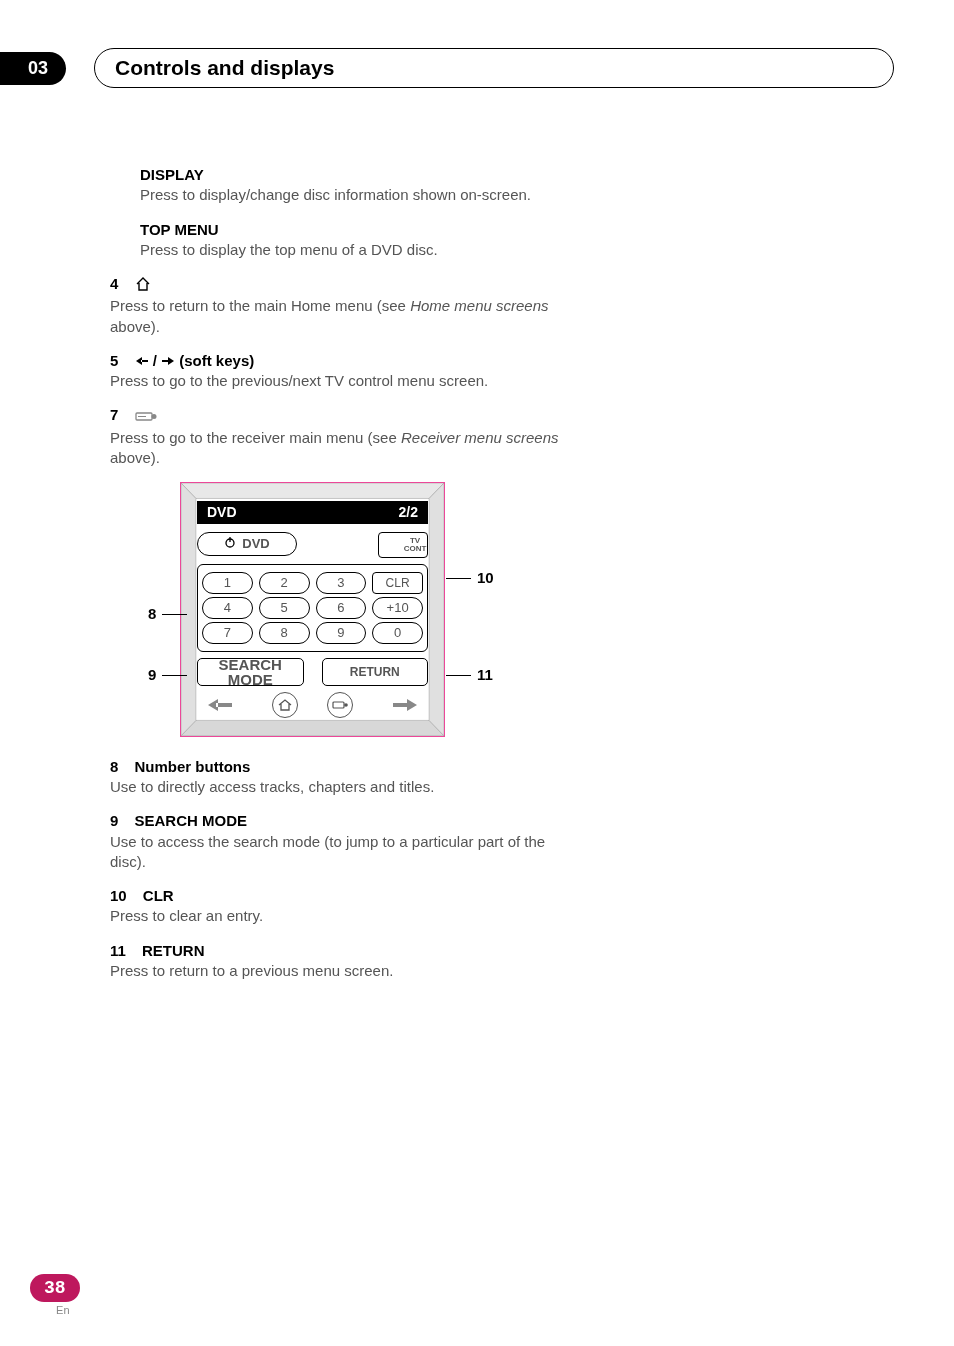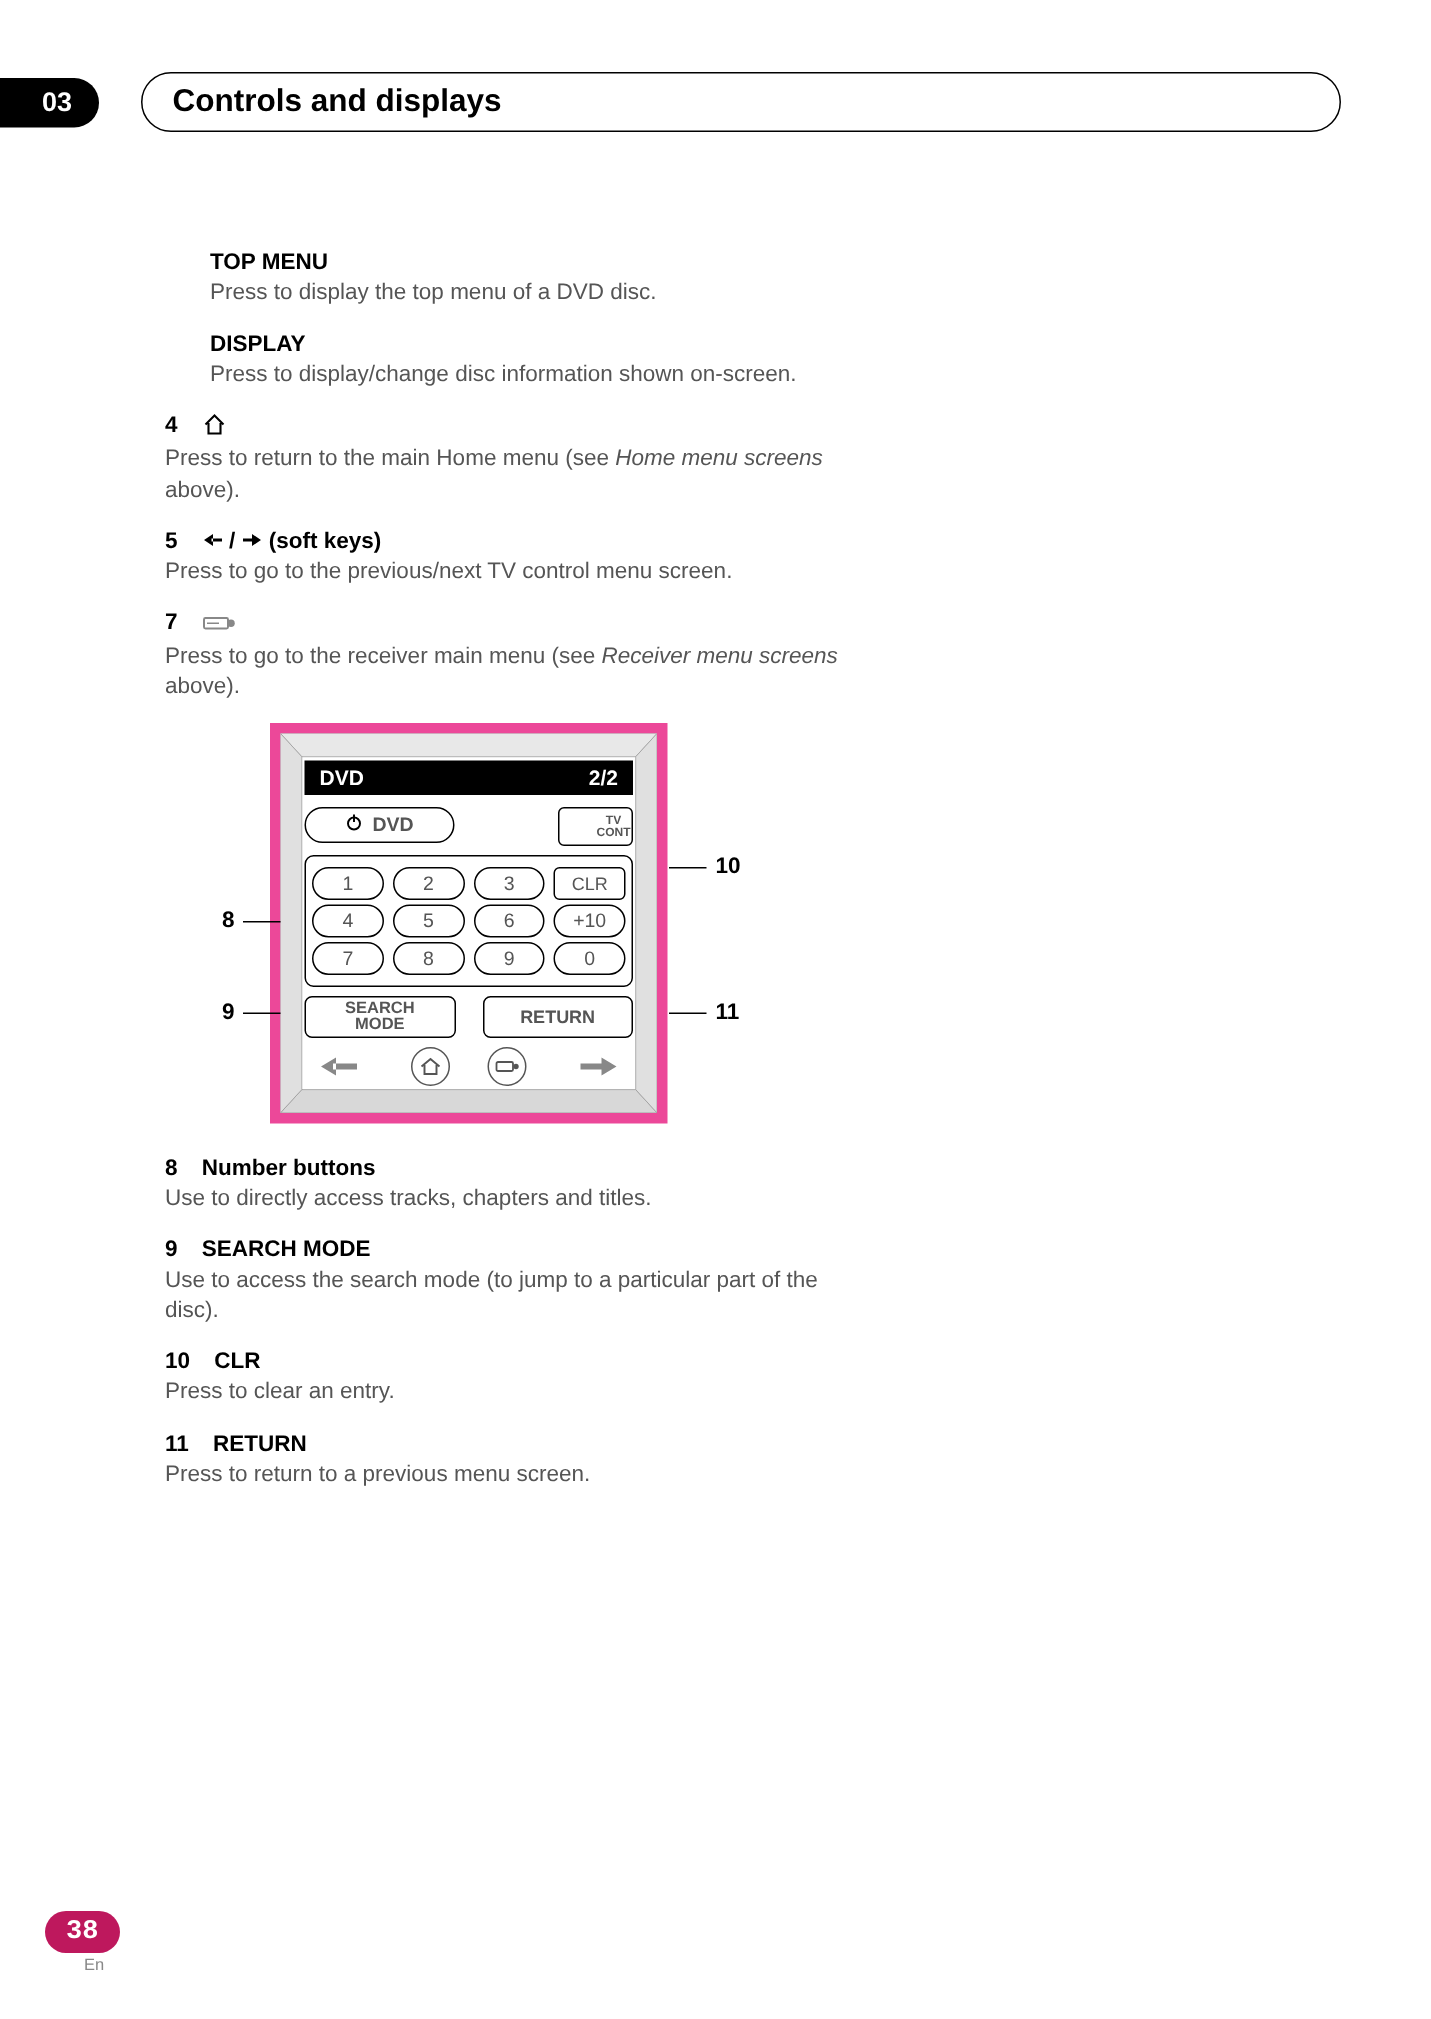--- a/index.html
+++ b/index.html
@@ -63,21 +63,21 @@
   .home-icon-inline { display:inline-block; vertical-align: -2px; }
   
   .diagram-wrap {
     position: relative;
     margin: 10px 0 20px 40px;
     width: 330px;
   }
   .diagram {
     width: 265px;
     margin-left: 30px;
-    border: 7px solid #ec4899;
+    border: 1px solid #ec4899;
     background: #fff;
     position: relative;
   }
   .d-bar {
     margin: 18px 16px 8px 16px;
     background: #000;
     color: #fff;
     font-size: 14px;
     font-weight: bold;
     display: flex;
@@ -155,21 +155,21 @@
     gap: 18px;
   }
   .smode {
     flex:1;
     border:1.5px solid #000;
     border-radius: 5px;
     height: 28px;
     display:flex;
     align-items:center;
     justify-content:center;
-    font-size: 11px;
+    font-size: 15px;
     line-height:1;
     text-align:center;
     font-weight: bold;
   }
   .retbtn {
     flex:1;
     border:1.5px solid #000;
     border-radius: 5px;
     height: 28px;
     display:flex;
@@ -247,27 +247,27 @@
 <div class="header">
   <div class="chapter-badge">03</div>
   <div class="title-wrap">
     <div class="chapter-title">Controls and displays</div>
   </div>
 </div>
 
 <div class="content">
 
   <div class="sub-indent">
+    <div class="label">DISPLAY</div>
+    <div class="desc">Press to display/change disc information shown on-screen.</div>
+  </div>
+
+  <div class="sub-indent">
     <div class="label">TOP MENU</div>
     <div class="desc">Press to display the top menu of a DVD disc.</div>
-  </div>
-
-  <div class="sub-indent">
-    <div class="label">DISPLAY</div>
-    <div class="desc">Press to display/change disc information shown on-screen.</div>
   </div>
 
   <div class="sub">
     <div>
       <span class="num">4</span>
       <span class="home-icon-inline">
         <svg width="16" height="14" viewBox="0 0 16 14">
             <path d="M2 7 L8 1 L14 7 M4 6 V13 H12 V6" fill="none" stroke="#000" stroke-width="1.4"></path>
           </svg>
       </span>

